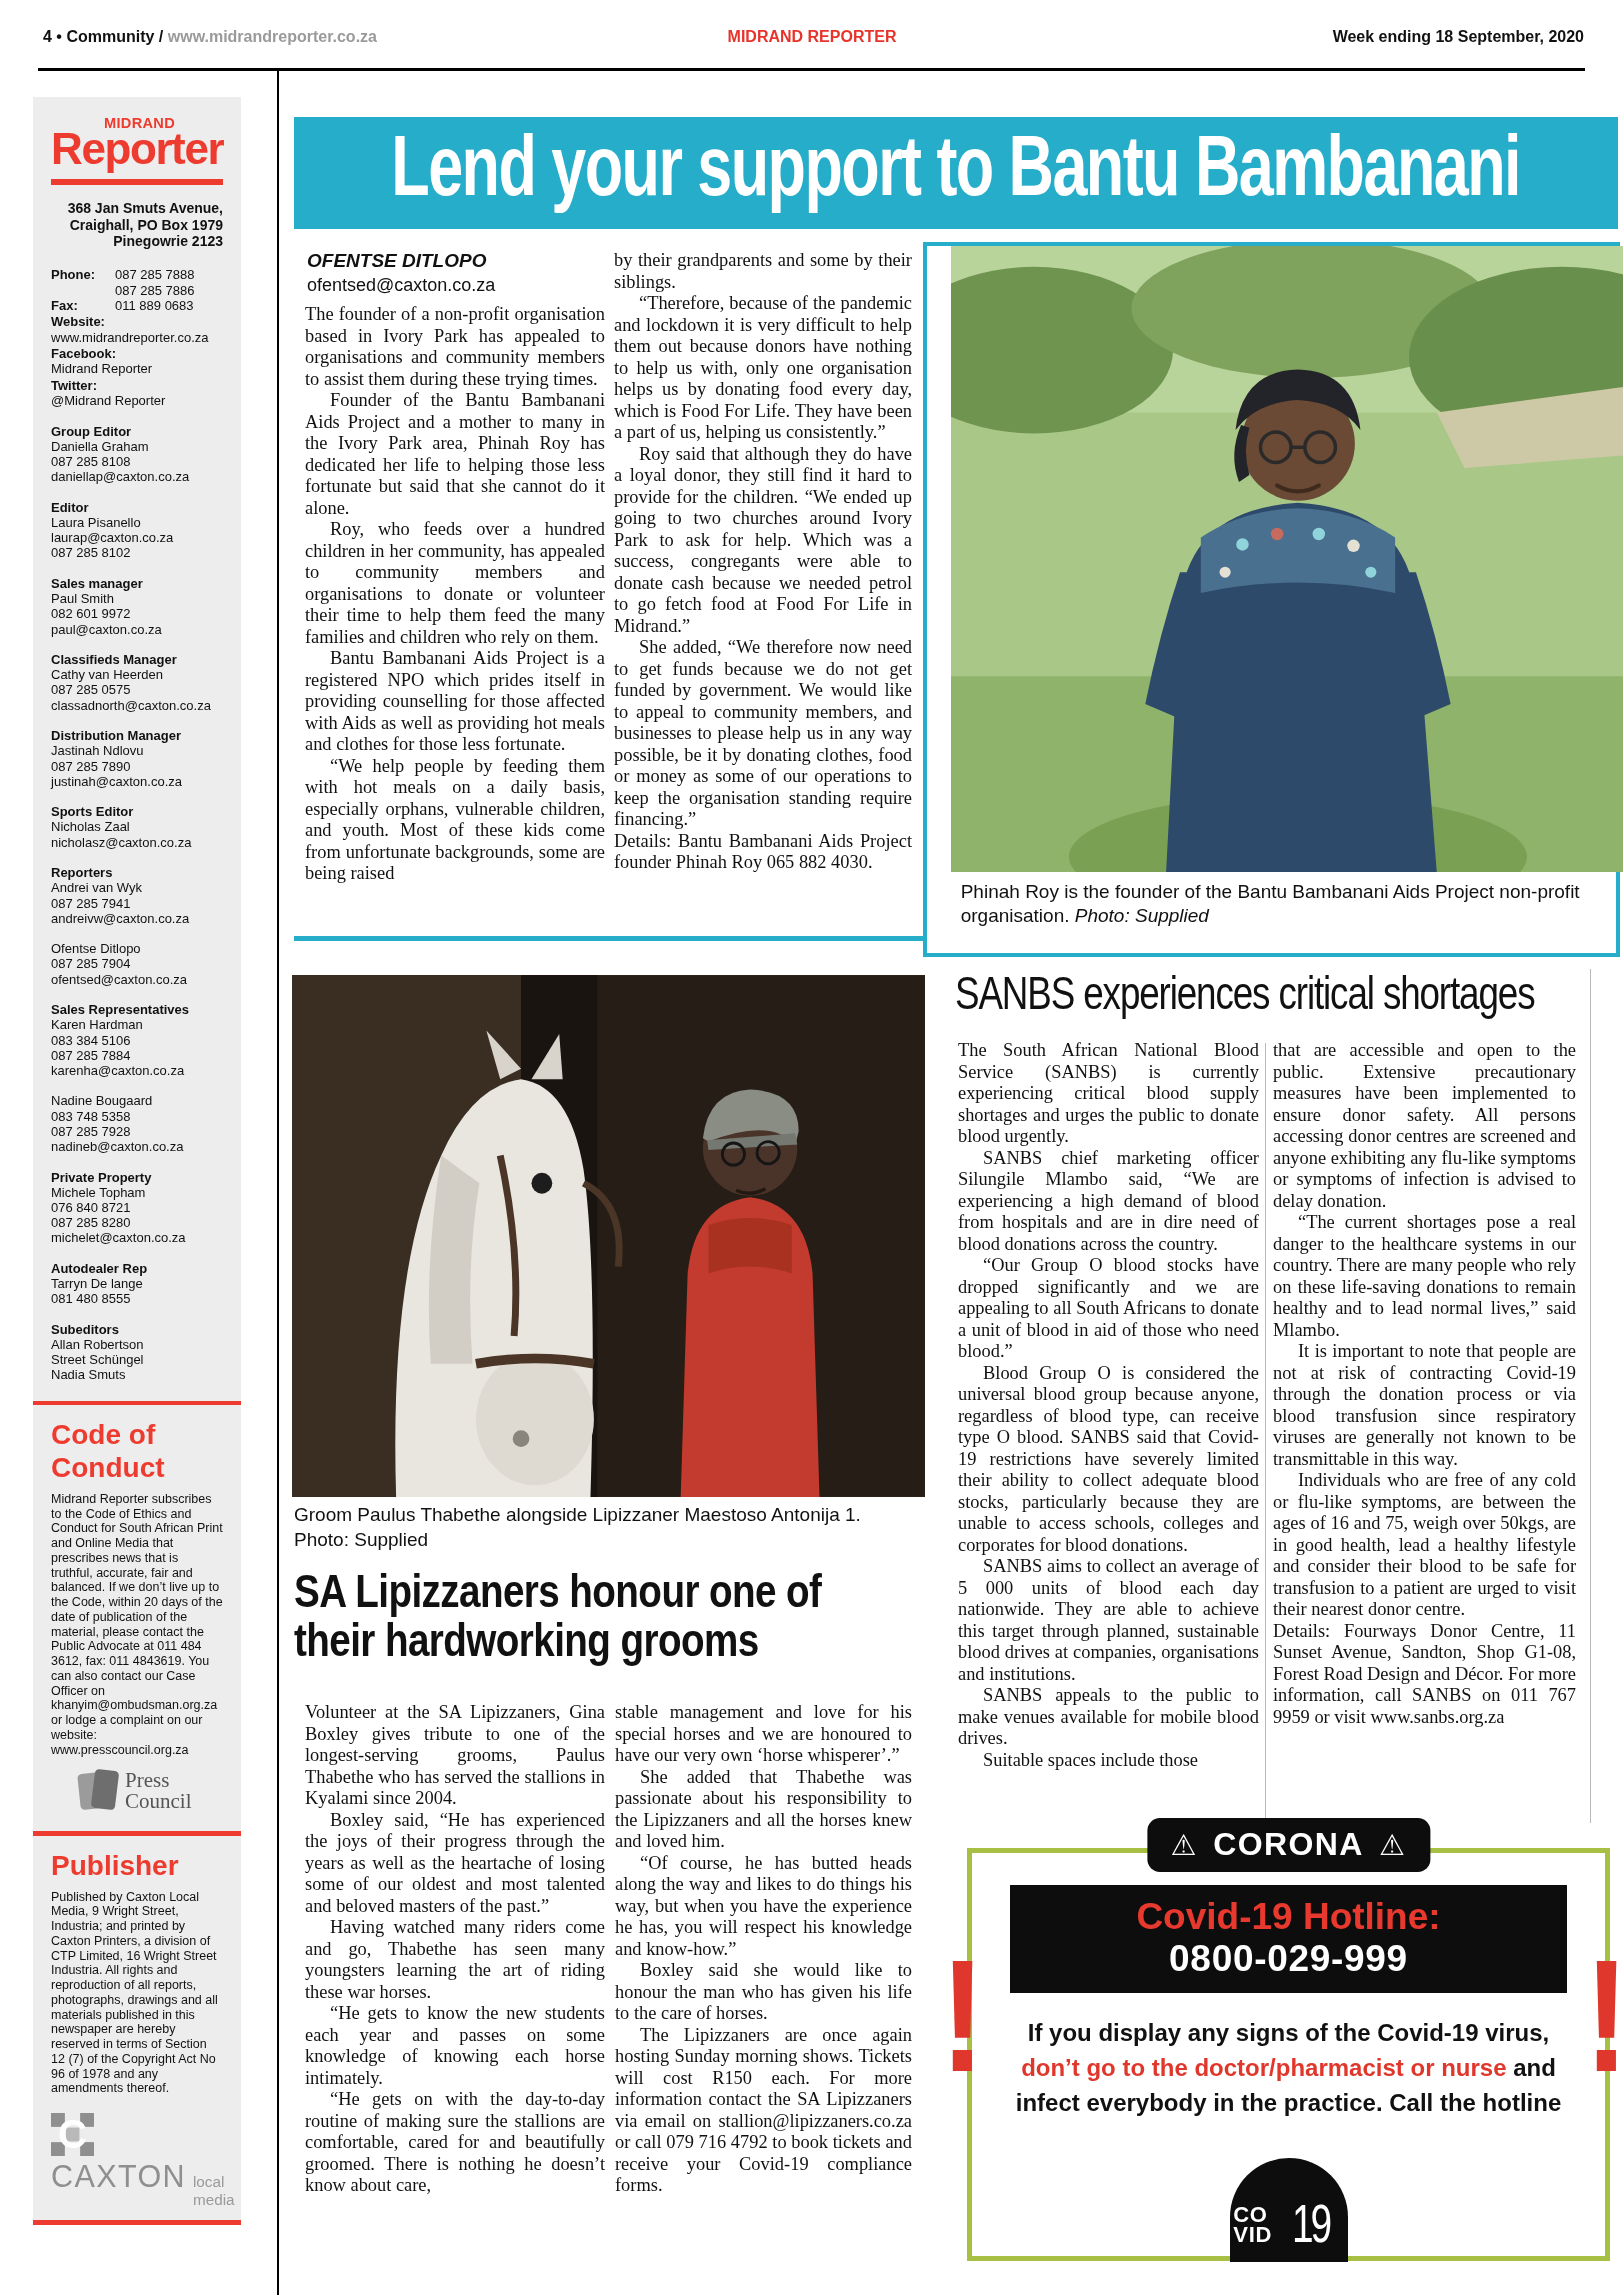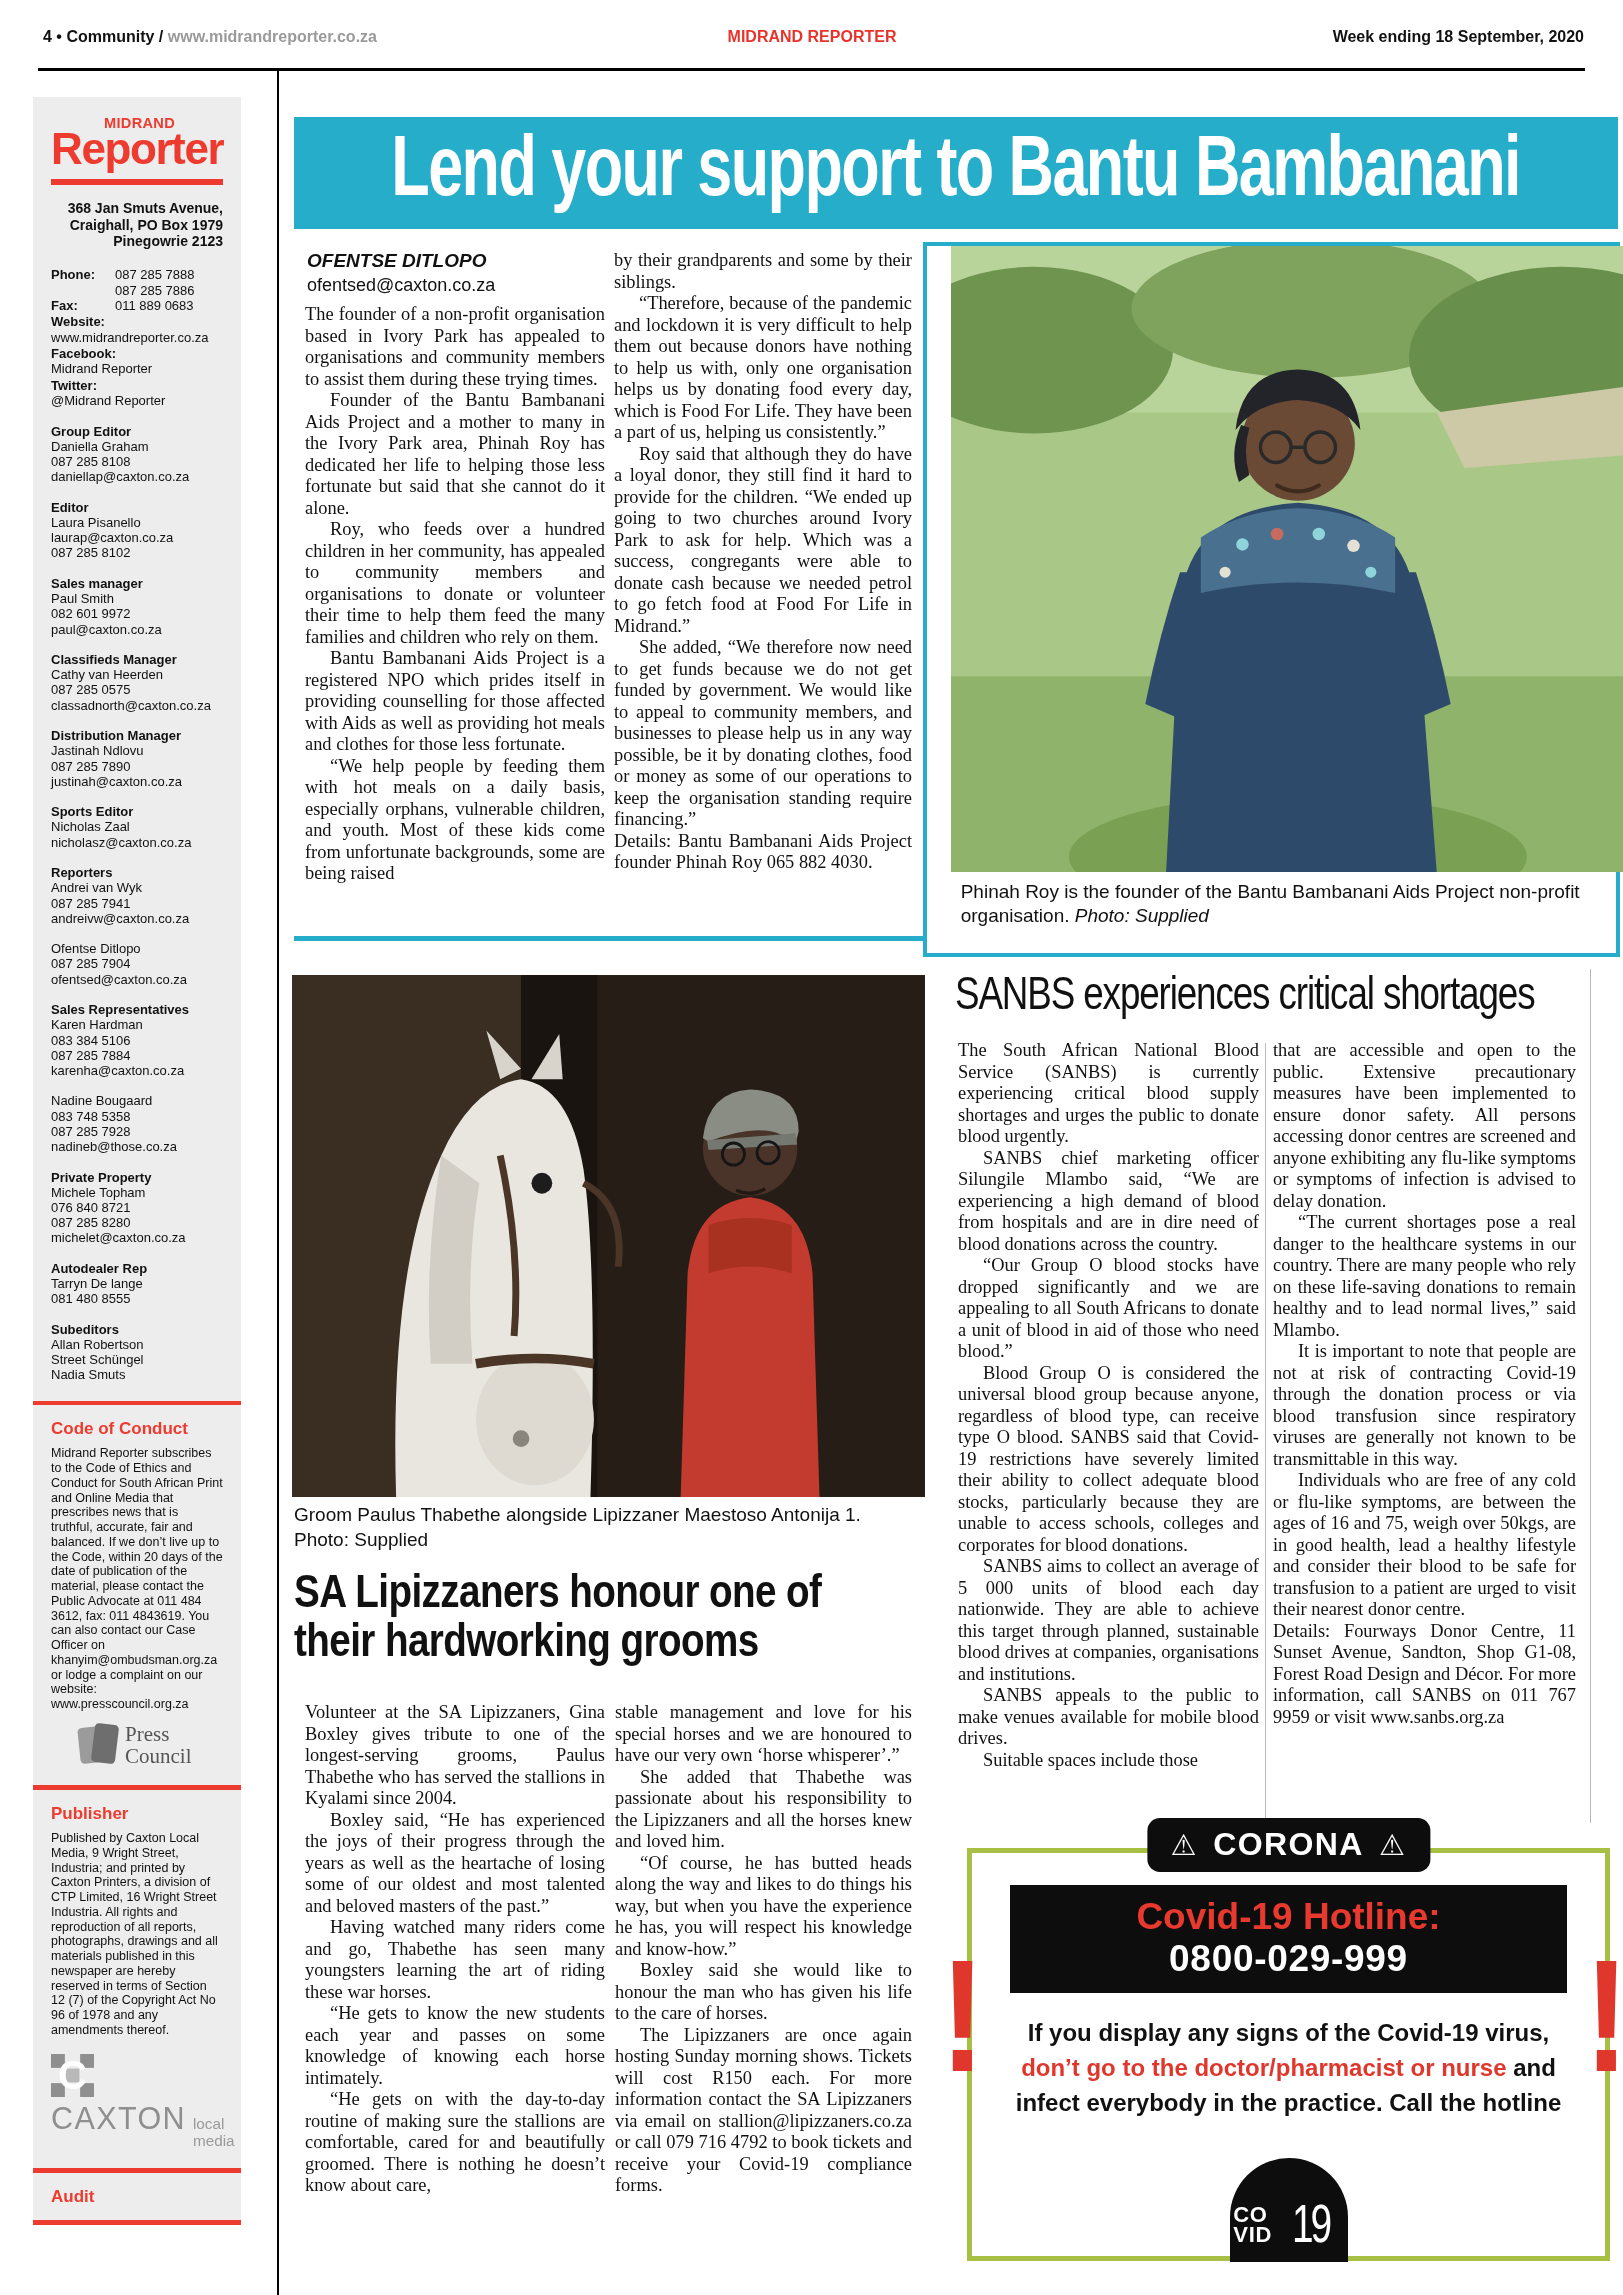--- a/index.html
+++ b/index.html
@@ -25,21 +25,21 @@
   .mast-main{color:#ee3b2f;font-weight:bold;font-size:44px;line-height:.95;letter-spacing:-1.4px;margin-top:-4.2px;}
   .redbar{height:5.6px;background:#ee3b2f;margin:9.7px 0 15.3px 0;}
   .divider{height:4.9px;background:#ee3b2f;margin:18px -18px 14px -18px;}
   #sb-bottom-bar{position:absolute;left:0;right:0;bottom:0;height:4.9px;background:#ee3b2f;}
   .addr{font-weight:bold;text-align:right;font-size:14px;margin-bottom:18px;}
   .crow .lbl{display:inline-block;width:64px;font-weight:bold;}
   .srow{margin-top:1.4px;}
   .srow .lbl{font-weight:bold;display:block;}
   .staff-block{margin-top:15.3px;}
   .staff-h{font-weight:bold;}
-  .sb-h2{color:#ee3b2f;font-weight:bold;font-size:17px;margin:0 0 7px 0;}
+  .sb-h2{color:#ee3b2f;font-weight:bold;font-size:28px;margin:0 0 7px 0;}
   .sb-p{font-size:12.5px;line-height:1.18;max-width:175px;margin:0;}
   
   .pc{display:flex;align-items:center;gap:7px;margin:12.5px 0 0 28px;}
   .pc-icon{position:relative;width:39px;height:43px;}
   .pc-icon span{position:absolute;display:block;border-radius:4.2px;}
   .pc-i1{left:0;top:2.8px;width:23.6px;height:36px;background:#9b9b9b;transform:rotate(-6deg);}
   .pc-i2{left:14px;top:0;width:23.6px;height:39px;background:#6e6e6e;transform:rotate(7deg);}
   .pc-text{font-family:"Liberation Serif",serif;color:#555;font-size:21px;line-height:1.02;}
   
   .cax{margin-top:16.7px;}
@@ -256,21 +256,21 @@
           </div>
         </div>
 
         <div class="staff-block">
 
           <div>
 
           <div class="s-line">Nadine Bougaard</div>
             <div class="s-line">083 748 5358</div>
             <div class="s-line">087 285 7928</div>
-            <div class="s-line">nadineb@those.co.za</div>
+            <div class="s-line">nadineb@caxton.co.za</div>
           </div>
         </div>
 
         <div class="staff-block">
           <div class="staff-h">Private Property</div>
           <div>
 
           <div class="s-line">Michele Topham</div>
             <div class="s-line">076 840 8721</div>
             <div class="s-line">087 285 8280</div>

